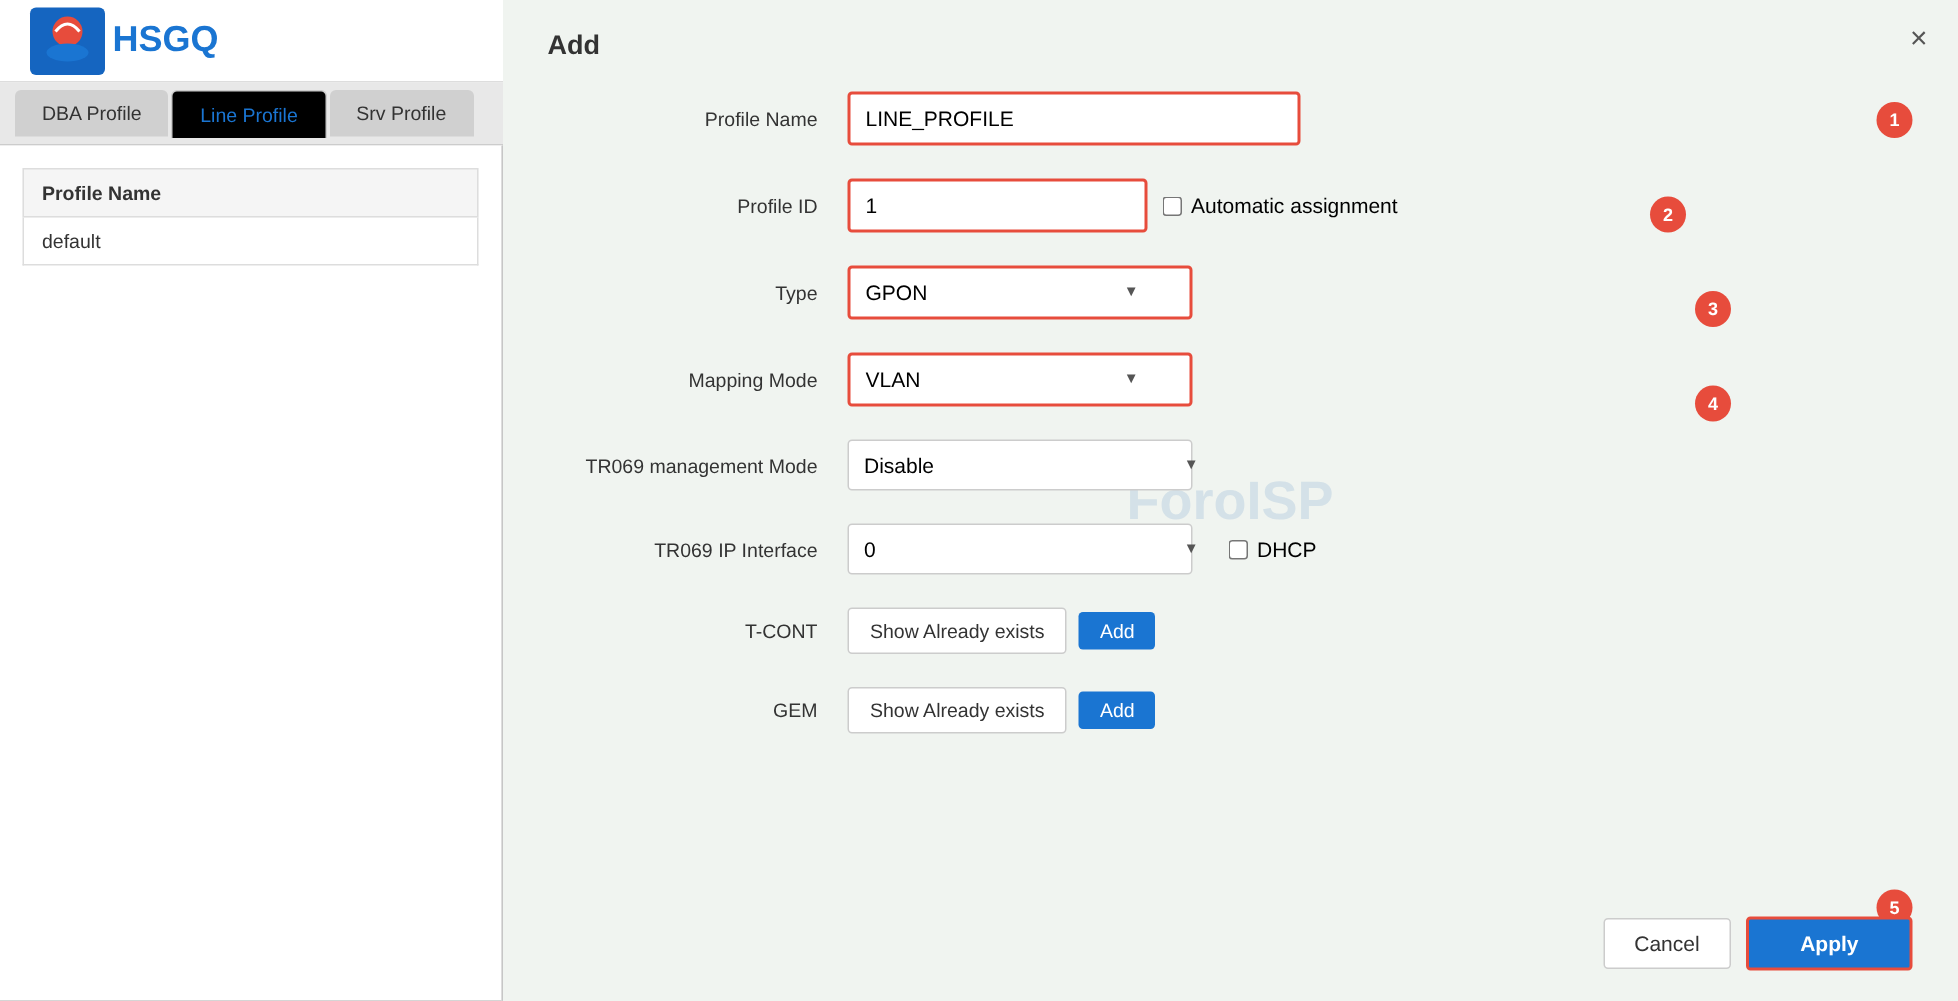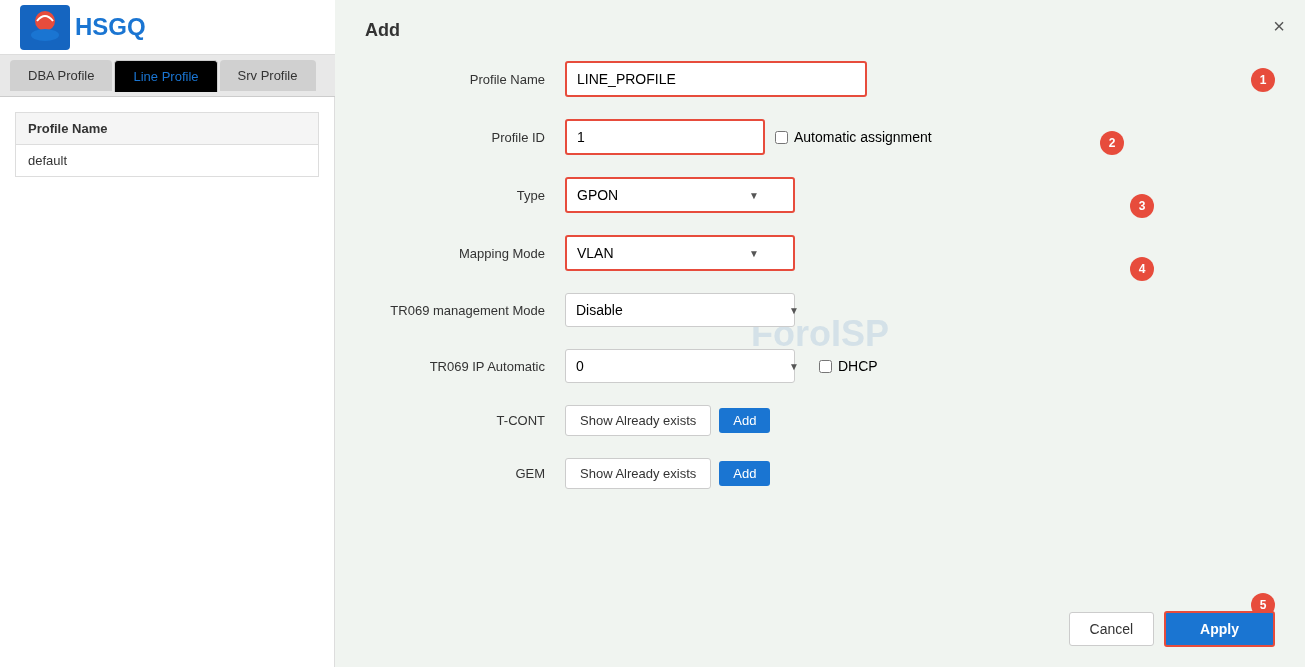--- a/index.html
+++ b/index.html
@@ -446,21 +446,21 @@
     <label class="form-label">TR069 management Mode</label>
     <div class="select-wrapper-normal">
       <select class="select-normal">
         <option>Disable</option>
         <option>Enable</option>
       </select>
     </div>
   </div>
 
   <div class="form-row">
-    <label class="form-label">TR069 IP Automatic</label>
+    <label class="form-label">TR069 IP Interface</label>
     <div class="select-wrapper-normal">
       <select class="select-normal">
         <option>0</option>
       </select>
     </div>
     <div class="checkbox-row">
       <input type="checkbox" style="">
       <span>DHCP</span>
     </div>
   </div>

